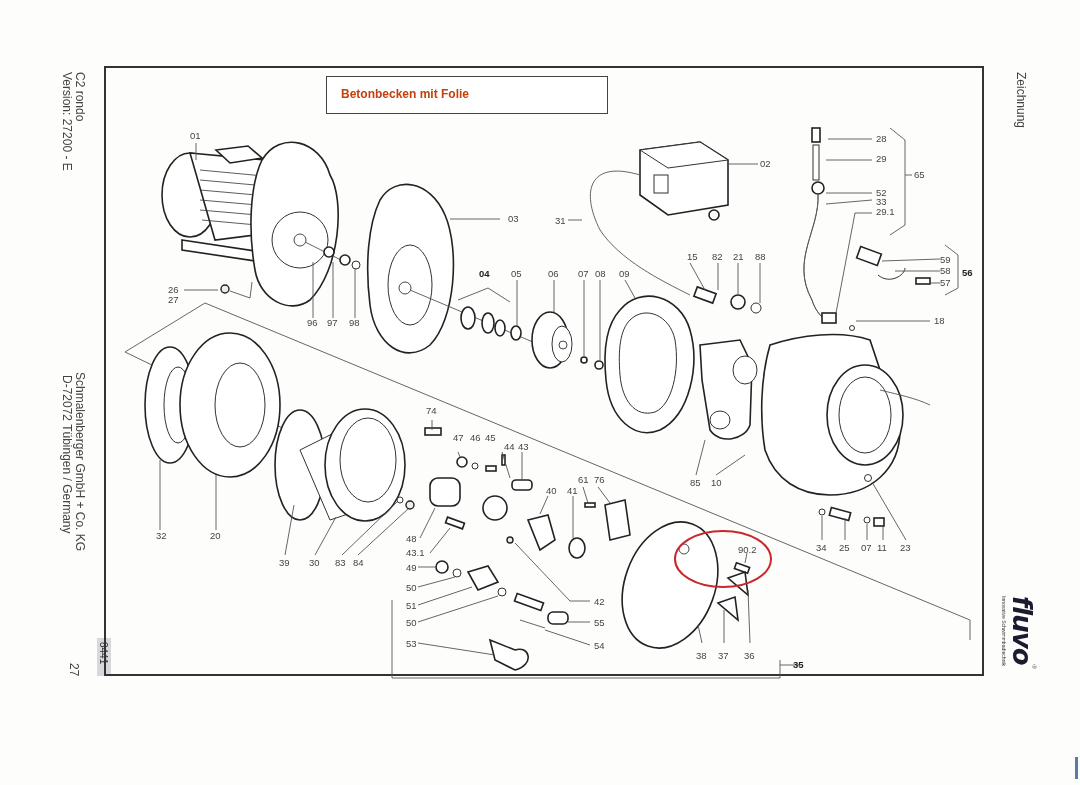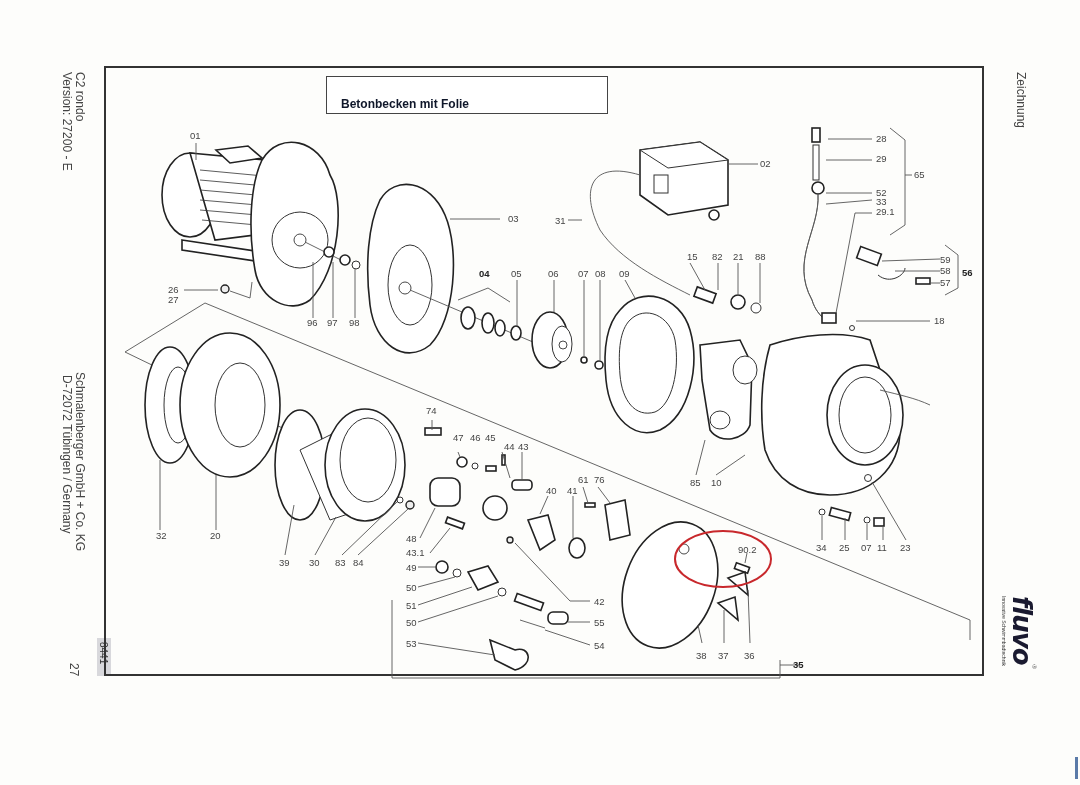--- a/index.html
+++ b/index.html
@@ -3,21 +3,21 @@
 <meta charset="utf-8">
 <style>
   html, body { margin:0; padding:0; }
   body { width:1080px; height:785px; background:#fdfdfb; position:relative; overflow:hidden;
          font-family:"Liberation Sans", sans-serif; color:#333; }
   .rot-left { position:absolute; transform-origin:0 0; transform:rotate(90deg); white-space:nowrap; }
   .rot-right { position:absolute; transform-origin:0 0; transform:rotate(90deg); white-space:nowrap; }
   .side-text { font-size:12px; color:#444; line-height:13px; }
   #frame { position:absolute; left:104px; top:66px; width:880px; height:610px; border:2px solid #333; border-right-width:2px; box-sizing:border-box; }
   #title-box { position:absolute; left:326px; top:76px; width:282px; height:38px; border:1.5px solid #444; box-sizing:border-box; background:#fff; }
-  #title-box span { position:absolute; left:14px; top:20px; font-weight:bold; font-size:12px; color:#0f172a; }
+  #title-box span { position:absolute; left:14px; top:10px; font-weight:bold; font-size:12px; color:#c2410c; }
   #diagram { position:absolute; left:0; top:0; }
   .lbl { font-family:"Liberation Sans", sans-serif; font-size:9.5px; fill:#444; }
   .lbl-b { font-family:"Liberation Sans", sans-serif; font-size:9.5px; fill:#222; font-weight:bold; }
   .ln { stroke:#555; stroke-width:0.9; fill:none; }
   .part { stroke:#222; stroke-width:1.6; fill:#fff; }
   .part-thin { stroke:#333; stroke-width:1; fill:#fff; }
   .part-fill { stroke:#222; stroke-width:1.4; fill:#eee; }
   .hole { stroke:#333; stroke-width:0.9; fill:#fff; }
   #doc-num { position:absolute; left:97px; top:638px; width:14px; height:38px; background:#d8d8dc; }
   #logo { position:absolute; left:1007px; top:596px; }

